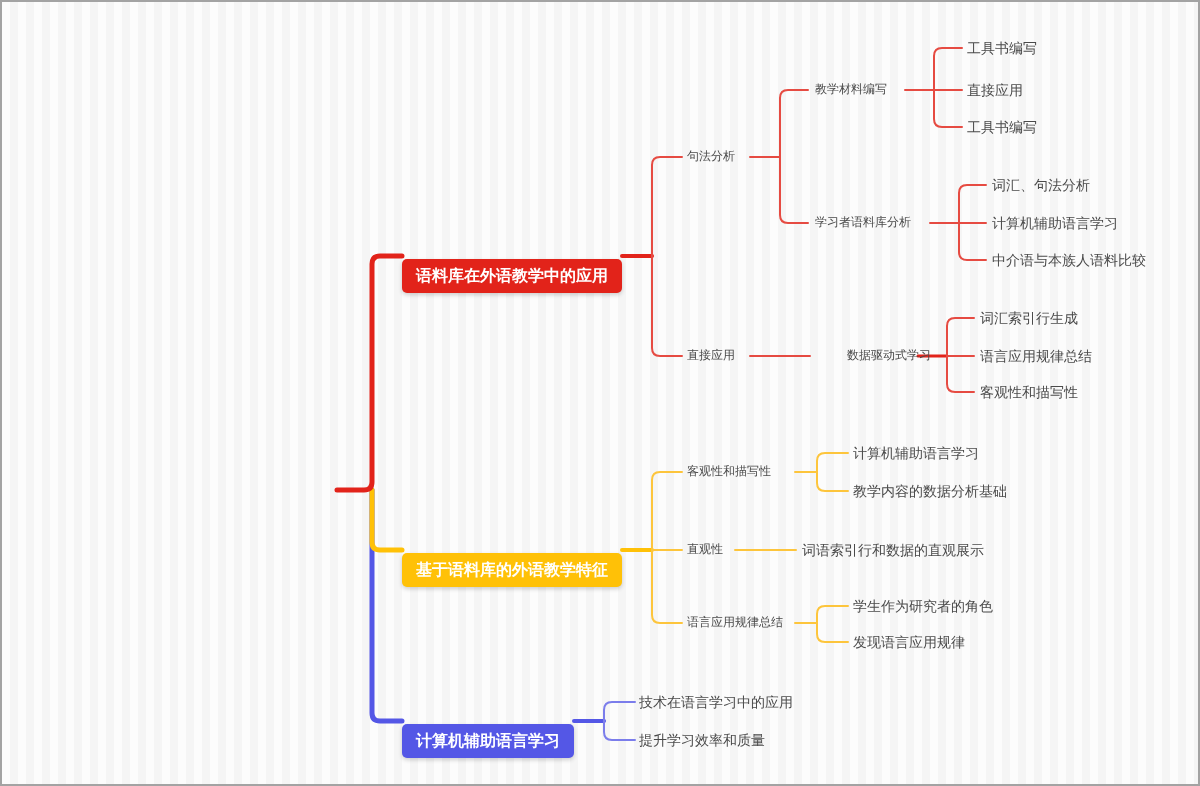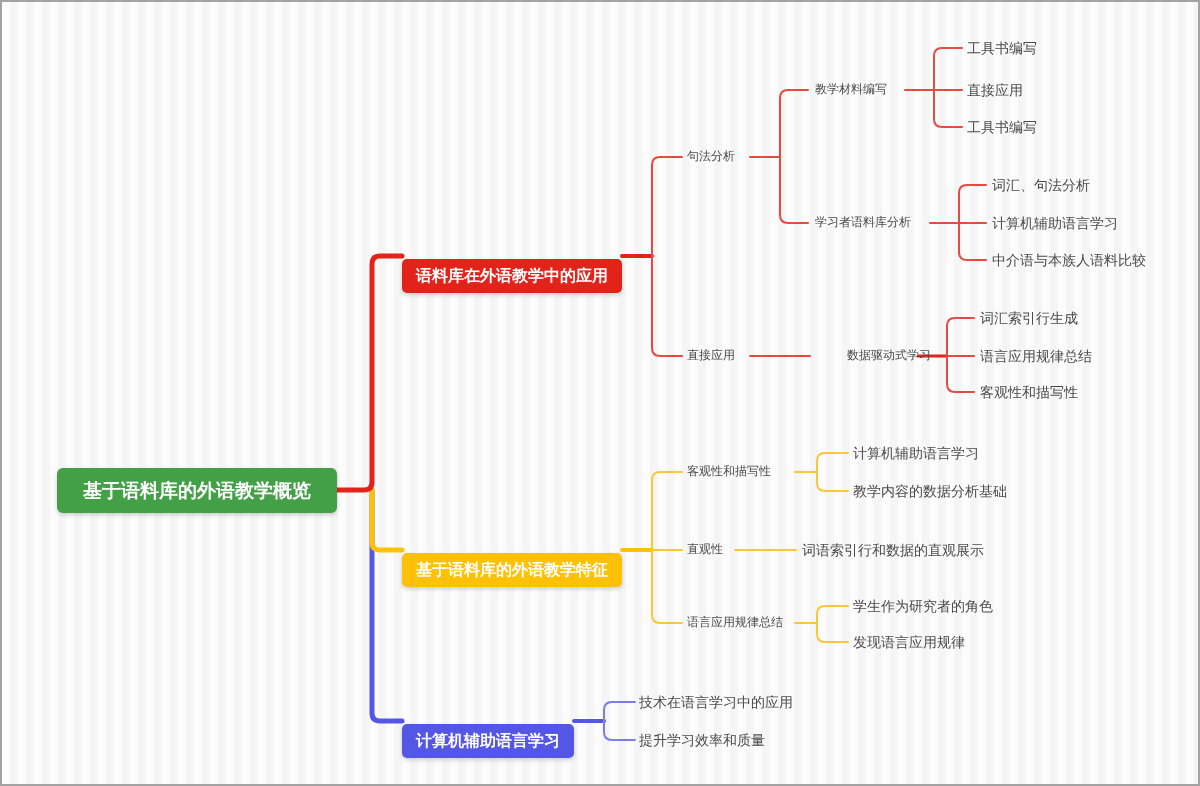--- a/index.html
+++ b/index.html
@@ -72,21 +72,20 @@
     <path class="wire-yellow" d="M793,470 L815,470"></path>
     <path class="wire-yellow" d="M846,451 L823,451 Q815,451 815,459 L815,481 Q815,489 823,489 L846,489"></path>
     <path class="wire-yellow" d="M733,548 L794,548"></path>
     <path class="wire-yellow" d="M793,621 L815,621"></path>
     <path class="wire-yellow" d="M846,604 L823,604 Q815,604 815,612 L815,632 Q815,640 823,640 L846,640"></path>
 
     <path class="stub-blue" d="M572,719 L602,719"></path>
     <path class="wire-blue" d="M633,700 L610,700 Q602,700 602,708 L602,730 Q602,738 610,738 L633,738"></path>
   </svg>
 
-  <div class="node root bg-root" style="left:55px;top:466px;width:280px;height:45px">基于语料库的外语教学概览</div>
 
   <div class="node branch bg-red" style="left:400px;top:237px;width:220px;height:34px">语料库在外语教学中的应用</div>
 
   <div class="node branch bg-blue" style="left:400px;top:702px;width:172px;height:34px">计算机辅助语言学习</div>
 
   <div class="node branch bg-yellow" style="left:400px;top:531px;width:220px;height:34px">基于语料库的外语教学特征</div>
 
   <div class="lbl mid" style="left:685px;top:155px">句法分析</div>
   <div class="lbl mid" style="left:813px;top:88px">教学材料编写</div>
   <div class="lbl" style="left:965px;top:46px">工具书编写</div>

